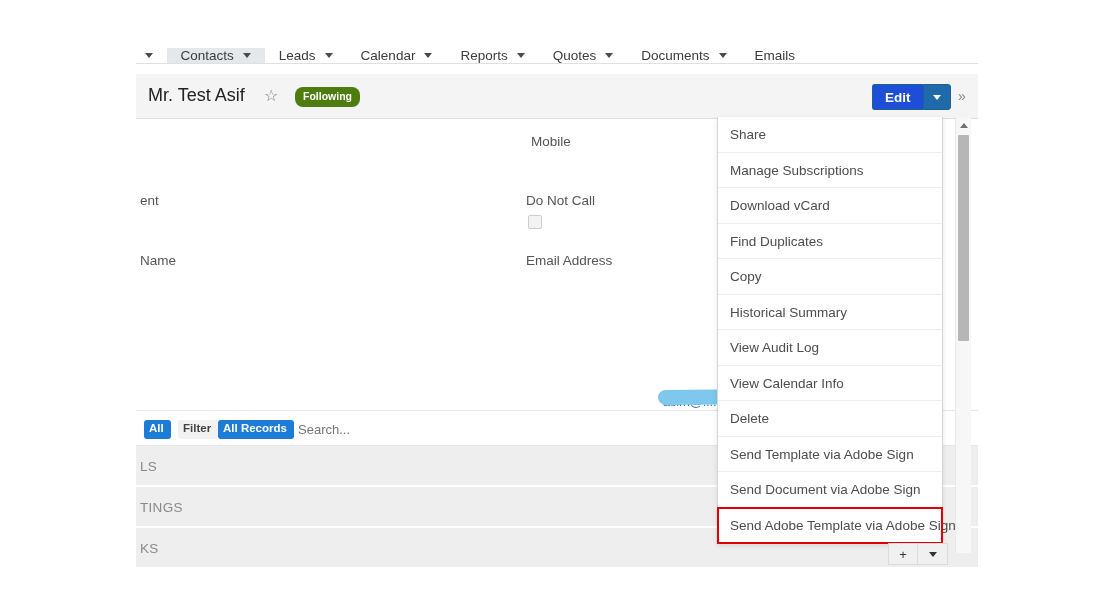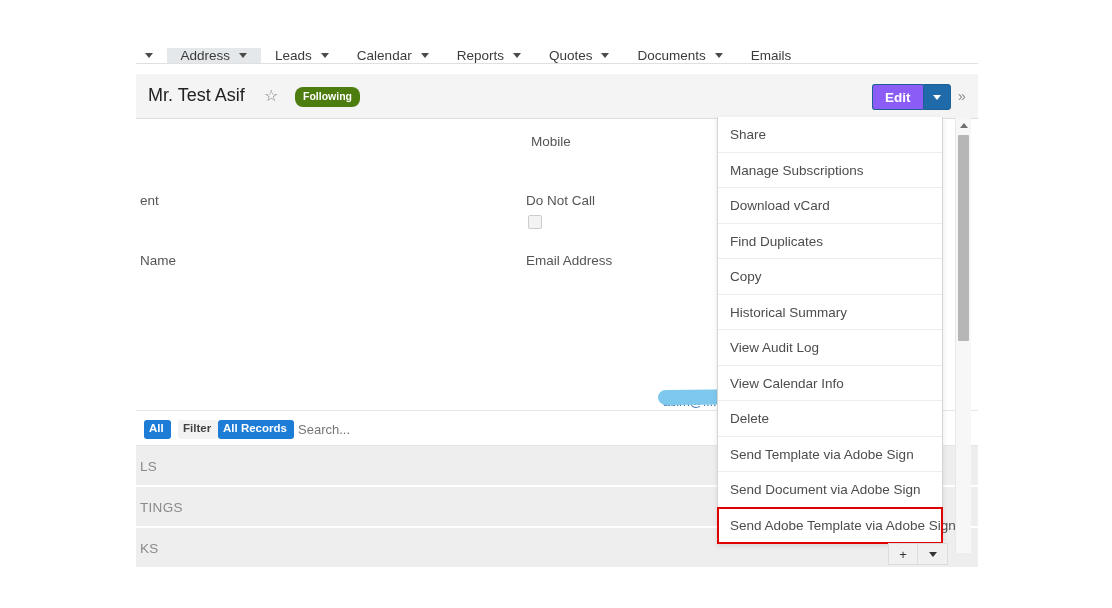--- a/index.html
+++ b/index.html
@@ -104,21 +104,21 @@
     cursor: pointer;
   }
   #edit-group {
     position: absolute;
     left: 736px;
     top: 10px;
     display: flex;
     height: 26px;
   }
   #edit-button {
-    background: #8b5cf6;
+    background: #1d4ed8;
     color: #ffffff;
     font-size: 13.5px;
     font-weight: bold;
     border: 1px solid #1d6096;
     border-right: none;
     border-radius: 3px 0 0 3px;
     padding: 0 12px;
     display: flex;
     align-items: center;
     cursor: pointer;
@@ -390,21 +390,21 @@
 <div id="screen">
 
   <div id="page">
 
     <div id="navbar">
         <div class="nav-tab">
           <span>Accounts</span>
           <span class="nav-caret"></span>
         </div>
         <div class="nav-tab active">
-          <span>Address</span>
+          <span>Contacts</span>
           <span class="nav-caret"></span>
         </div>
         <div class="nav-tab">
           <span>Leads</span>
           <span class="nav-caret"></span>
         </div>
         <div class="nav-tab">
           <span>Calendar</span>
           <span class="nav-caret"></span>
         </div>

